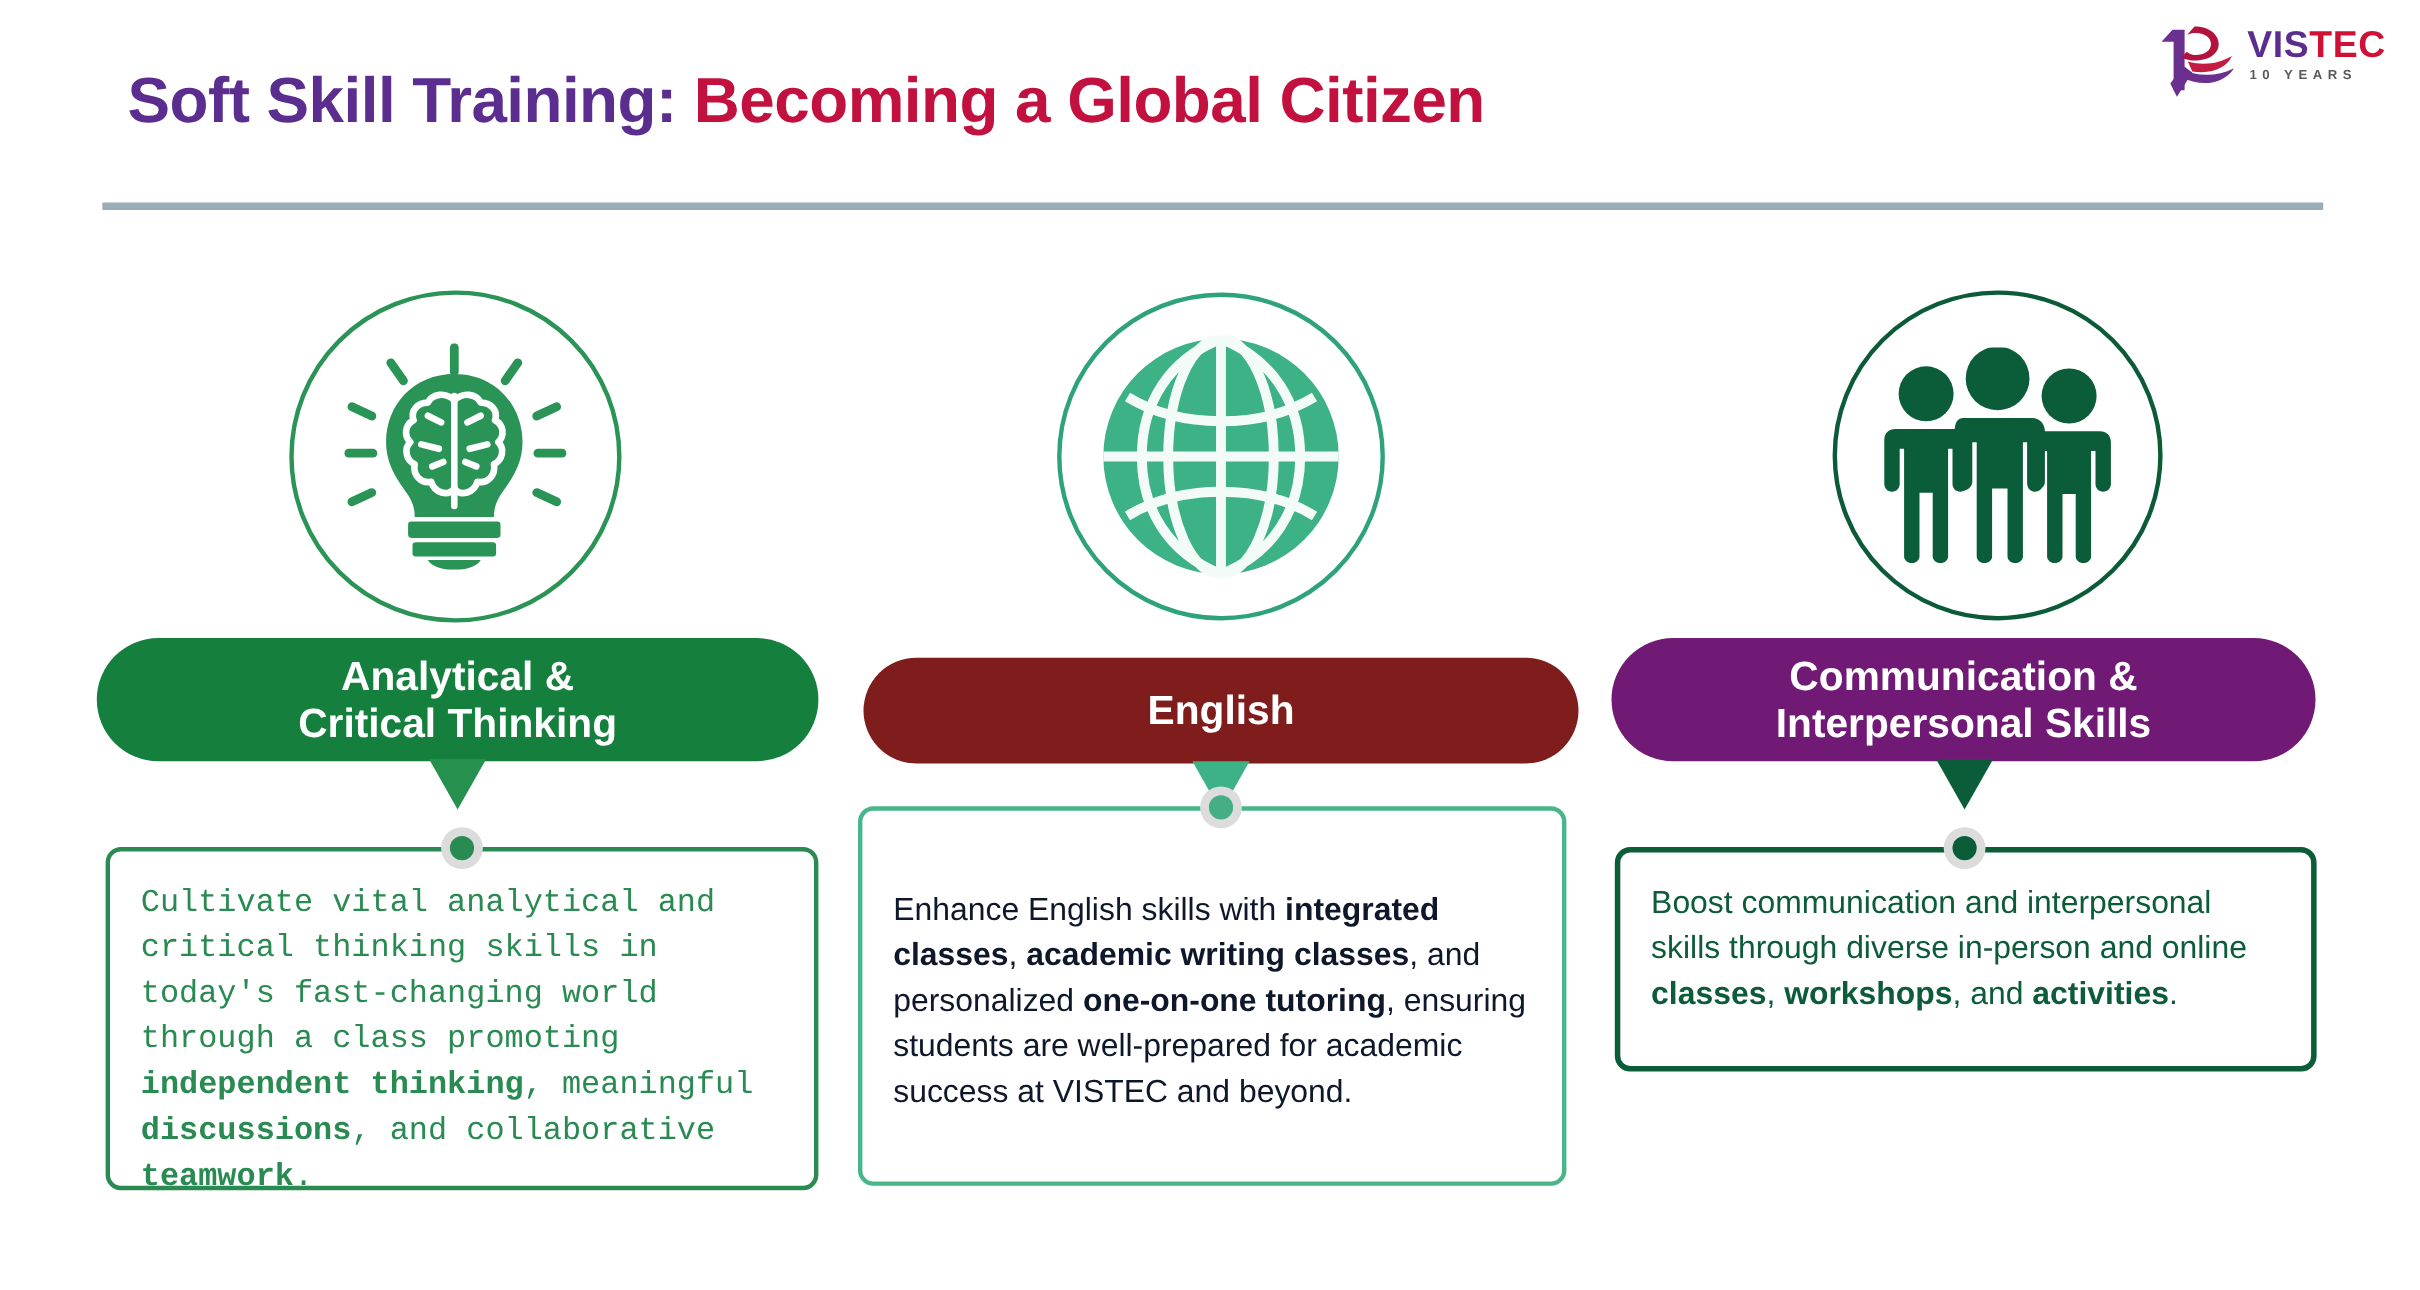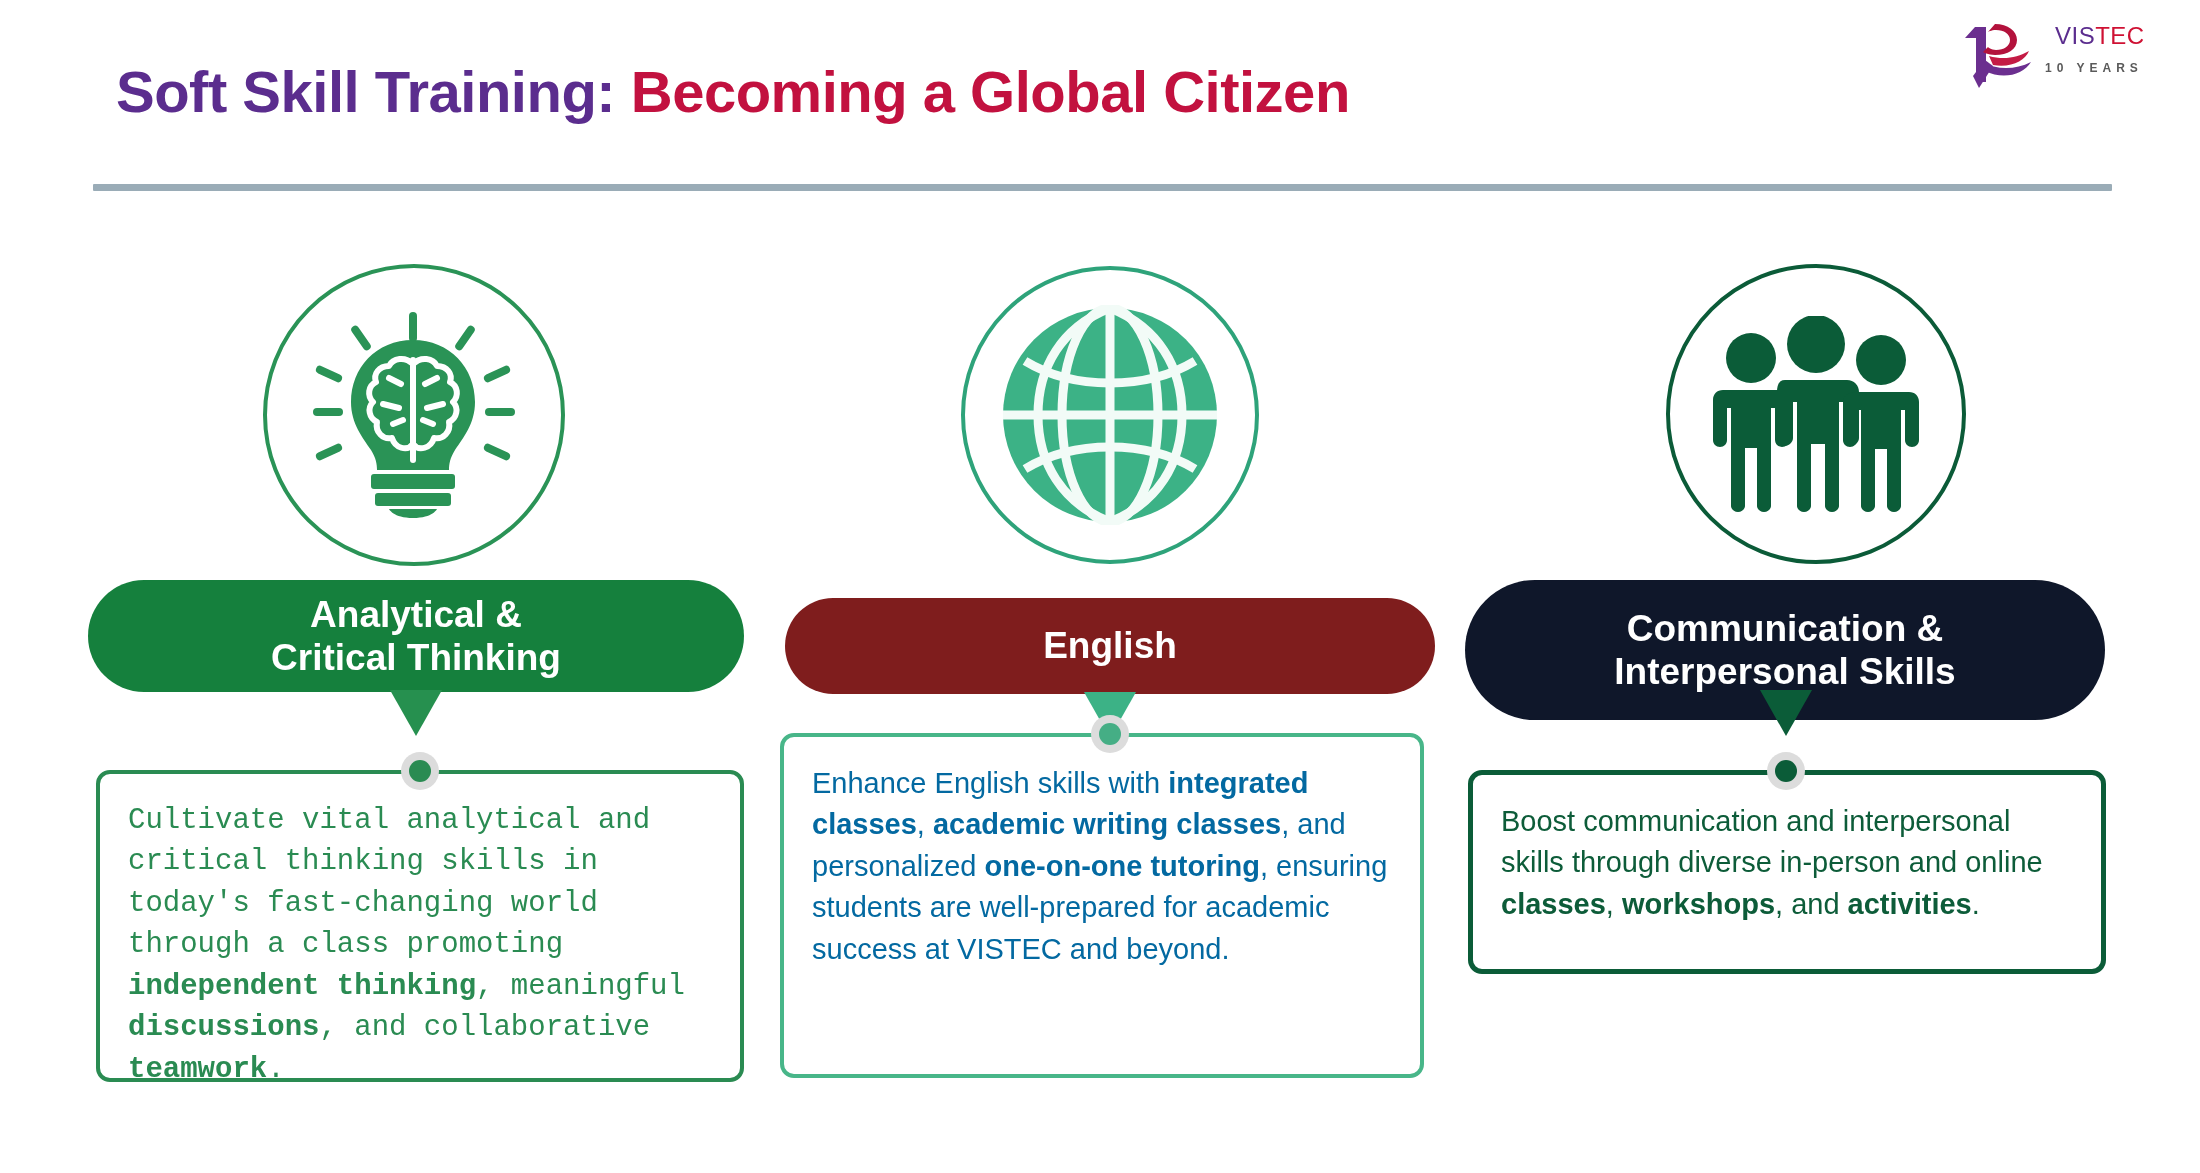--- a/index.html
+++ b/index.html
@@ -47,24 +47,24 @@
   #logo {
     position: absolute;
     left: 1955px;
     top: 18px;
     width: 215px;
     height: 72px;
   }
   #logo-mark { position: absolute; left: 0; top: 0; width: 84px; height: 72px; }
   #logo-word {
     position: absolute;
-    left: 100px;
+    left: 88px;
     top: 6px;
-    font-size: 24px;
-    font-weight: normal;
+    font-size: 34px;
+    font-weight: bold;
     letter-spacing: 0.5px;
     line-height: 1;
   }
   #logo-word .vis { color: #5b2d8e; }
   #logo-word .tec { color: #cf1133; }
   #logo-sub {
     position: absolute;
     left: 90px;
     top: 44px;
     font-size: 12px;
@@ -152,28 +152,28 @@
   #col1 .desc-text   { color: #2a8b52; }
   #col1 .node-dot    { left: 401px; top: 752px; color: #2a8b52; }
 
   
   #col2 .icon-circle { left: 961px; top: 266px; width: 298px; height: 298px;
                         border: 4px solid #2ea37a; }
   #col2 .icon-svg    { position: absolute; left: 1000px; top: 305px; width: 220px; height: 220px; }
   #col2 .pill        { left: 785px; top: 598px; width: 650px; height: 96px; background: #7f1d1d; }
   #col2 .pointer     { left: 1084px; top: 692px; border-top: 46px solid #3cb286; }
   #col2 .desc-box    { left: 780px; top: 733px; width: 644px; height: 345px; border-width: 4px; border-color: #48b689; }
-  #col2 .desc-text   { color: #0369a1; }
+  #col2 .desc-text   { color: #0f172a; margin-top: 44px; }
   #col2 .node-dot    { left: 1091px; top: 715px; color: #45ae85; }
 
   
   #col3 .icon-circle { left: 1666px; top: 264px; width: 300px; height: 300px;
                         border: 4px solid #0b5b38; }
   #col3 .icon-svg    { position: absolute; left: 1709px; top: 316px; width: 214px; height: 196px; }
-  #col3 .pill        { left: 1465px; top: 580px; width: 640px; height: 140px; background: #0f172a; }
+  #col3 .pill        { left: 1465px; top: 580px; width: 640px; height: 112px; background: #701a75; }
   #col3 .pointer     { left: 1760px; top: 690px; border-top: 46px solid #0b5c38; }
   #col3 .desc-box    { left: 1468px; top: 770px; width: 638px; height: 204px; border-width: 5px; border-color: #0b5c38; }
   #col3 .desc-text   { color: #0d5c39; }
   #col3 .node-dot    { left: 1767px; top: 752px; color: #0b5c38; }
 </style>
 </head>
 <body>
 
 <div id="slide">
 

